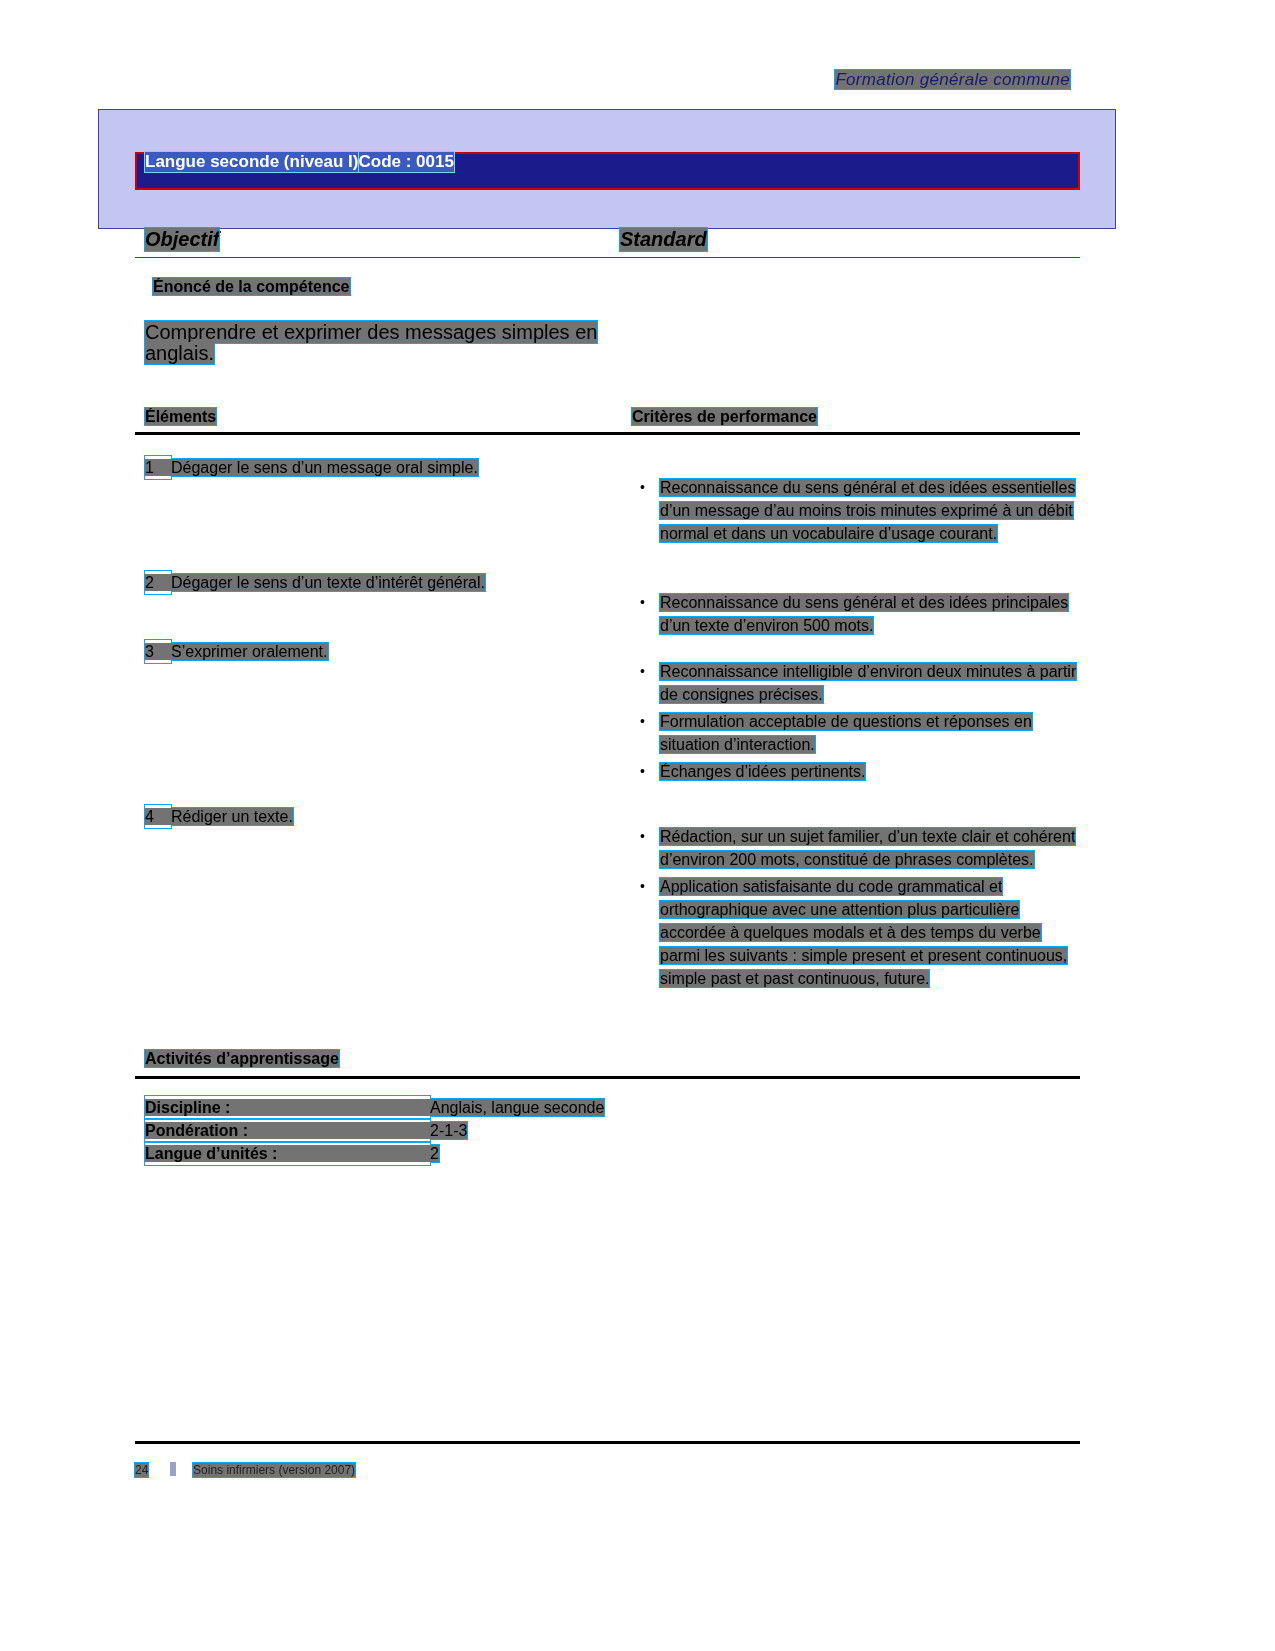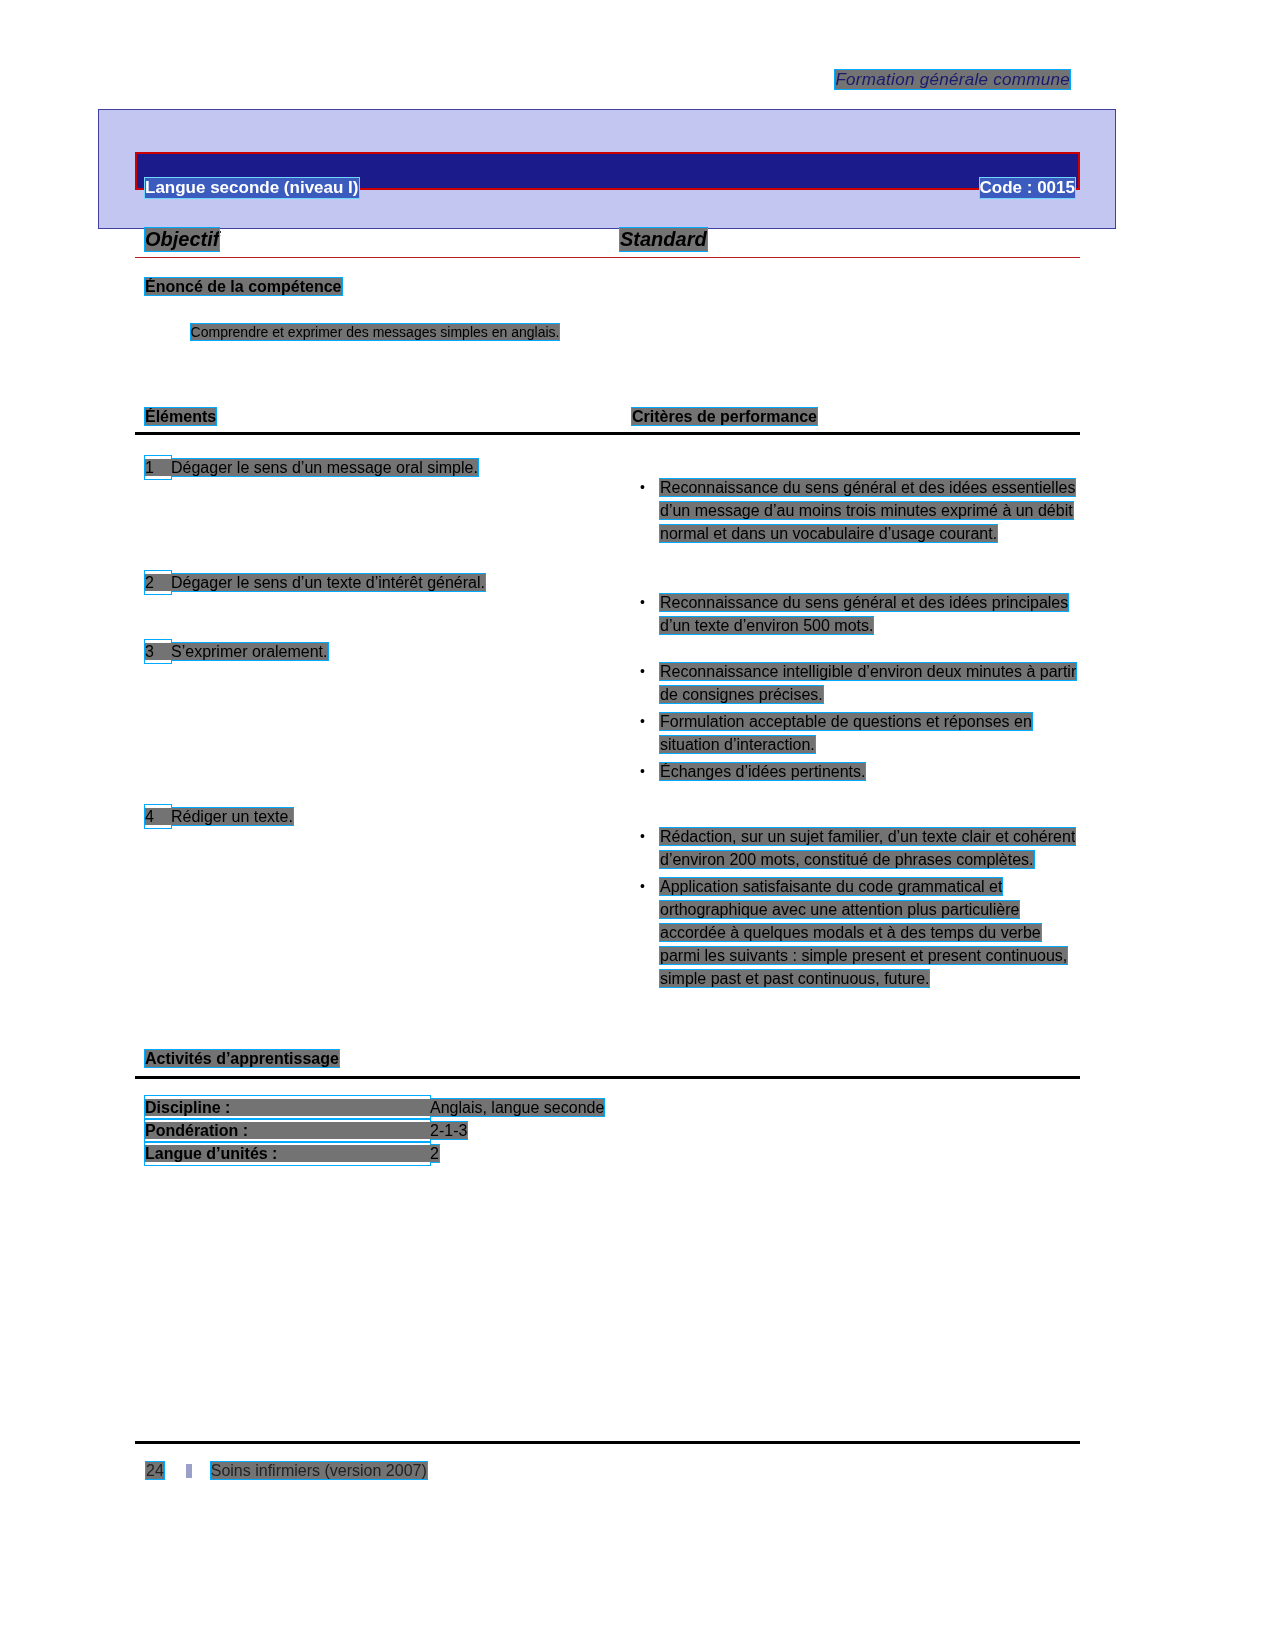--- a/index.html
+++ b/index.html
@@ -58,29 +58,27 @@
     top: 152px;
     width: 945px;
     height: 38px;
     background: #1b1b8c;
     border: 2px solid #cc0000;
     box-sizing: border-box;
   }
   .title-text {
     position: absolute;
     left: 145px;
-    top: 178px;
+    top: 152px;
     width: 930px;
     display: flex;
-    justify-content: space-between;
     align-items: center;
     font-size: 17px;
     font-weight: bold;
     color: #ffffff;
-    gap: 48px;
   }
   .title-text .sel {
     background: #3b5bbf;
     outline: 1px solid #6fd8ff;
     color: #ffffff;
   }
 
   
   .obj-std {
     position: absolute;
@@ -106,23 +104,22 @@
 
   .hr-black {
     position: absolute;
     left: 135px;
     width: 945px;
     border-top: 3px solid #000;
   }
 
   .body-text {
     position: absolute;
-    font-size: 14px;
+    font-size: 20px;
     line-height: 21px;
-    text-align: center;
   }
 
   
   .two-col {
     position: absolute;
     left: 135px;
     width: 945px;
     font-size: 16px;
     line-height: 23px;
   }
@@ -166,23 +163,23 @@
   
   .footer-rule {
     position: absolute;
     left: 135px;
     top: 1441px;
     width: 945px;
     border-top: 3px solid #000;
   }
   .footer {
     position: absolute;
-    left: 146px;
+    left: 135px;
     top: 1462px;
-    font-size: 16px;
+    font-size: 12px;
     color: #222;
   }
   .footer .pg { margin-right: 18px; }
   .footer-mark {
     display: inline-block;
     width: 6px;
     height: 14px;
     background: #9aa0c8;
     vertical-align: -2px;
     margin-right: 14px;
@@ -203,21 +200,21 @@
     <span class="sel">Langue seconde (niveau I)</span>
     <span class="sel">Code : 0015</span>
   </div>
 
   <div class="obj-std">
     <div class="obj-std-spacer"></div>
     <span class="col-left sel">Objectif</span>
     <span class="col-right sel">Standard</span>
   </div>
 
-  <div class="section-head" style="top:278px;">
+  <div class="section-head" style="top:278px;margin-left:8px;">
     <span class="sel">Énoncé de la compétence</span>
   </div>
 
   <div class="body-text" style="left:145px; top:322px; width:460px;">
     <span class="sel">Comprendre et exprimer des messages simples en anglais.</span>
   </div>
 
   <div class="section-head" style="top:408px;">
     <span class="sel">Éléments</span>
   </div>

